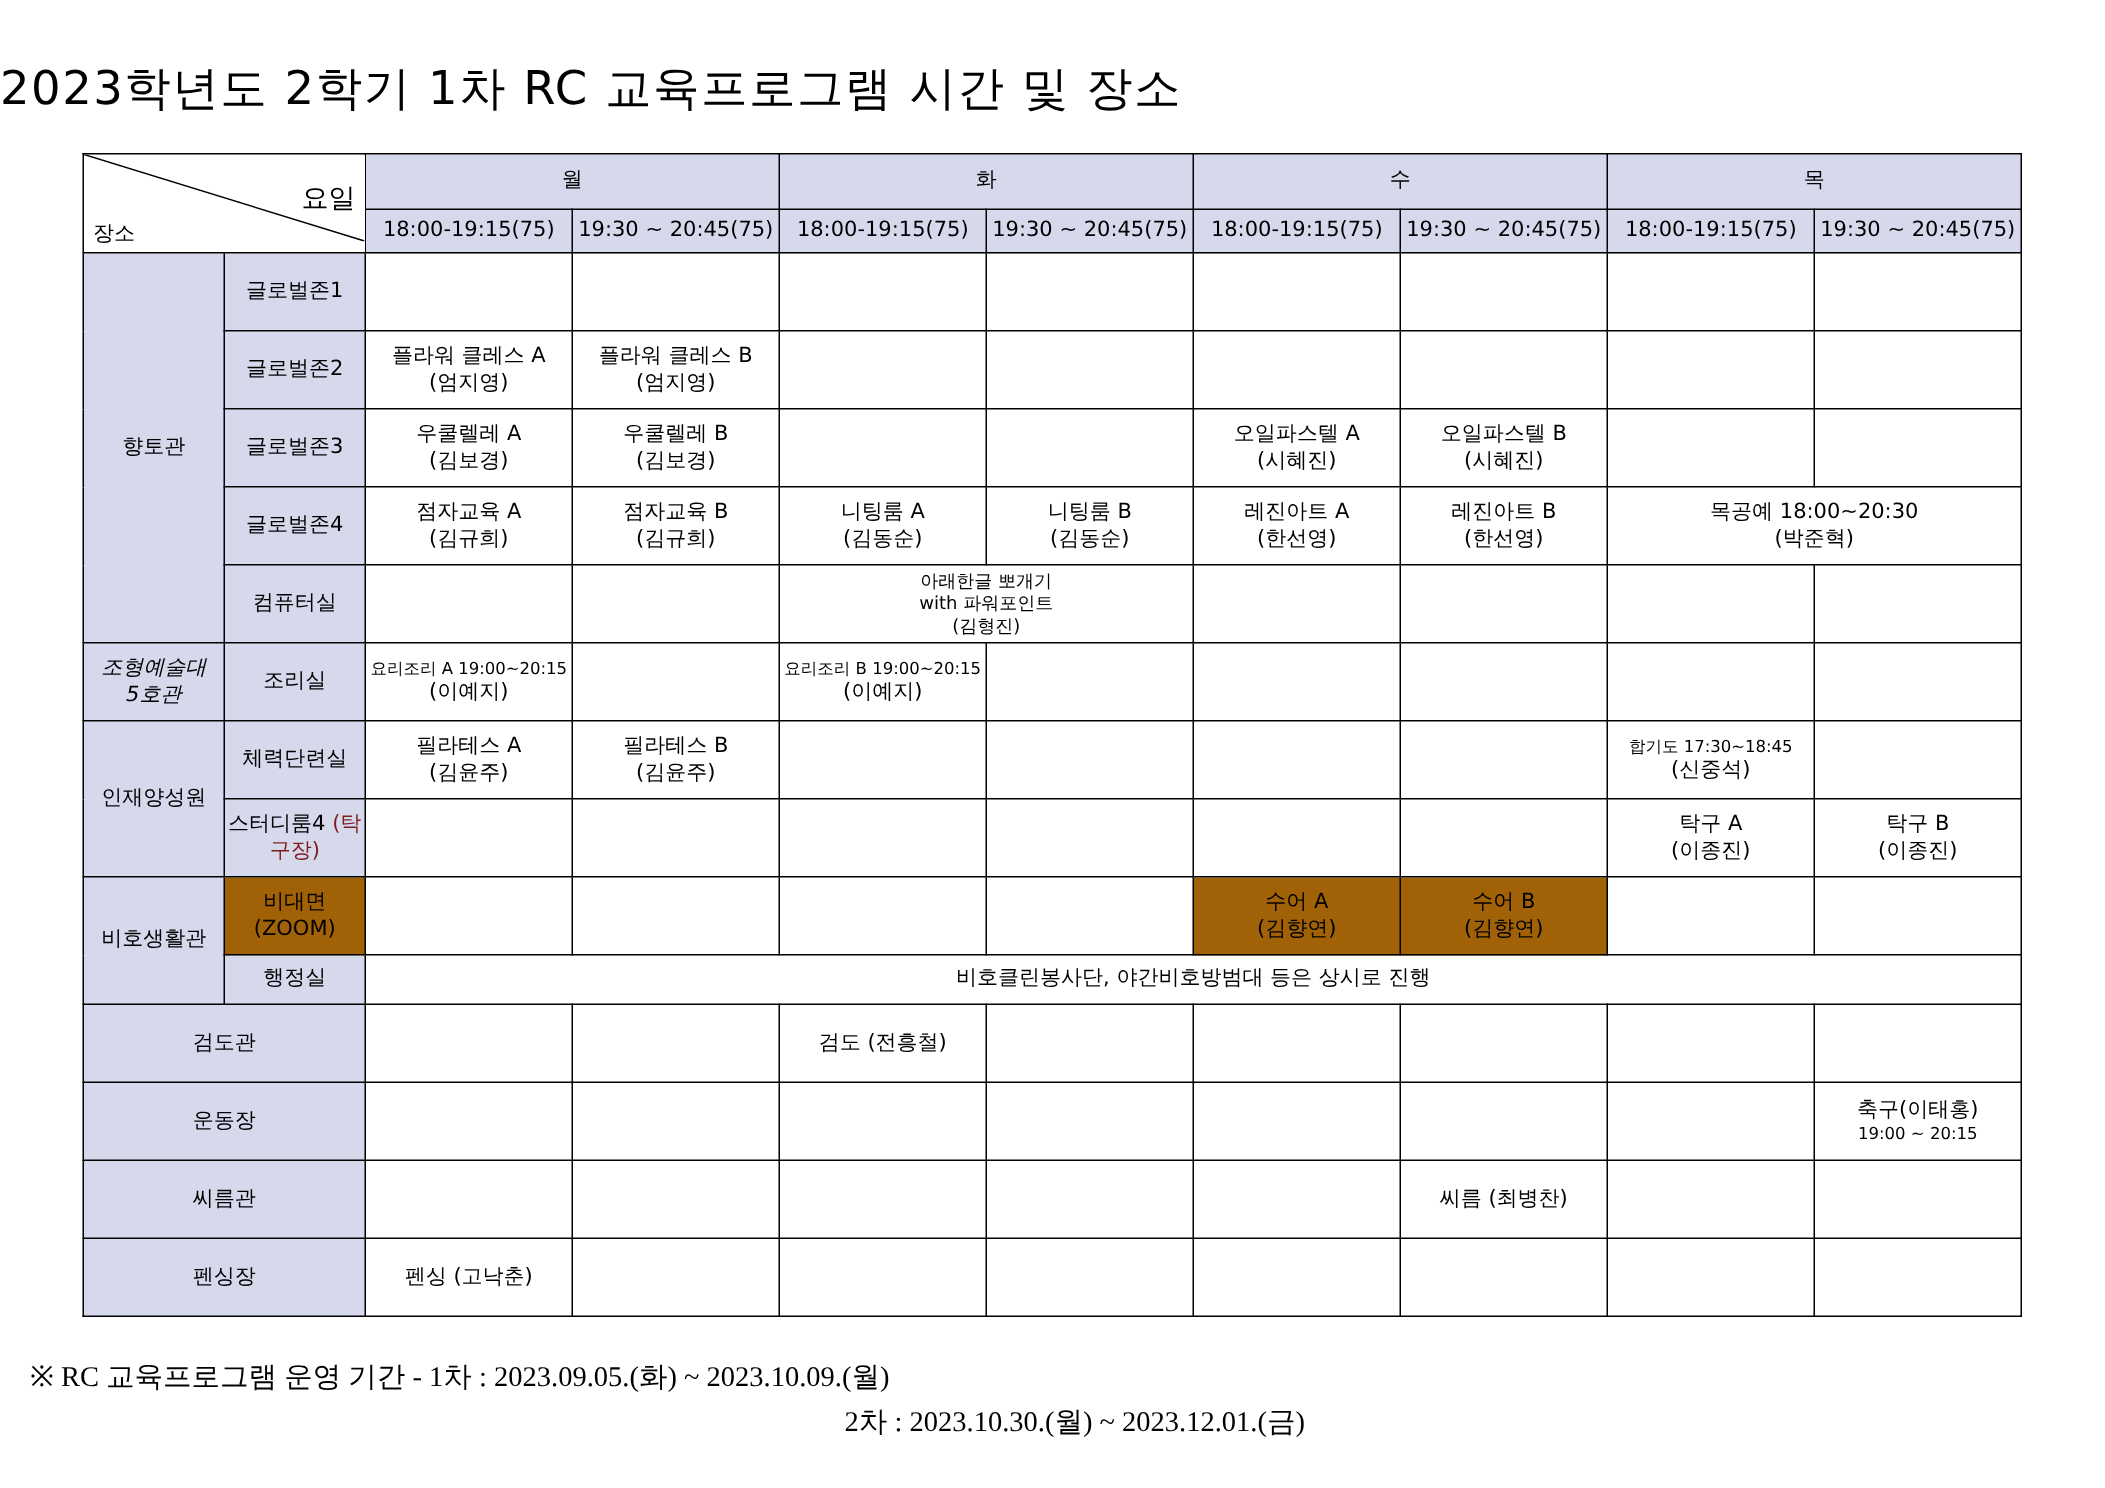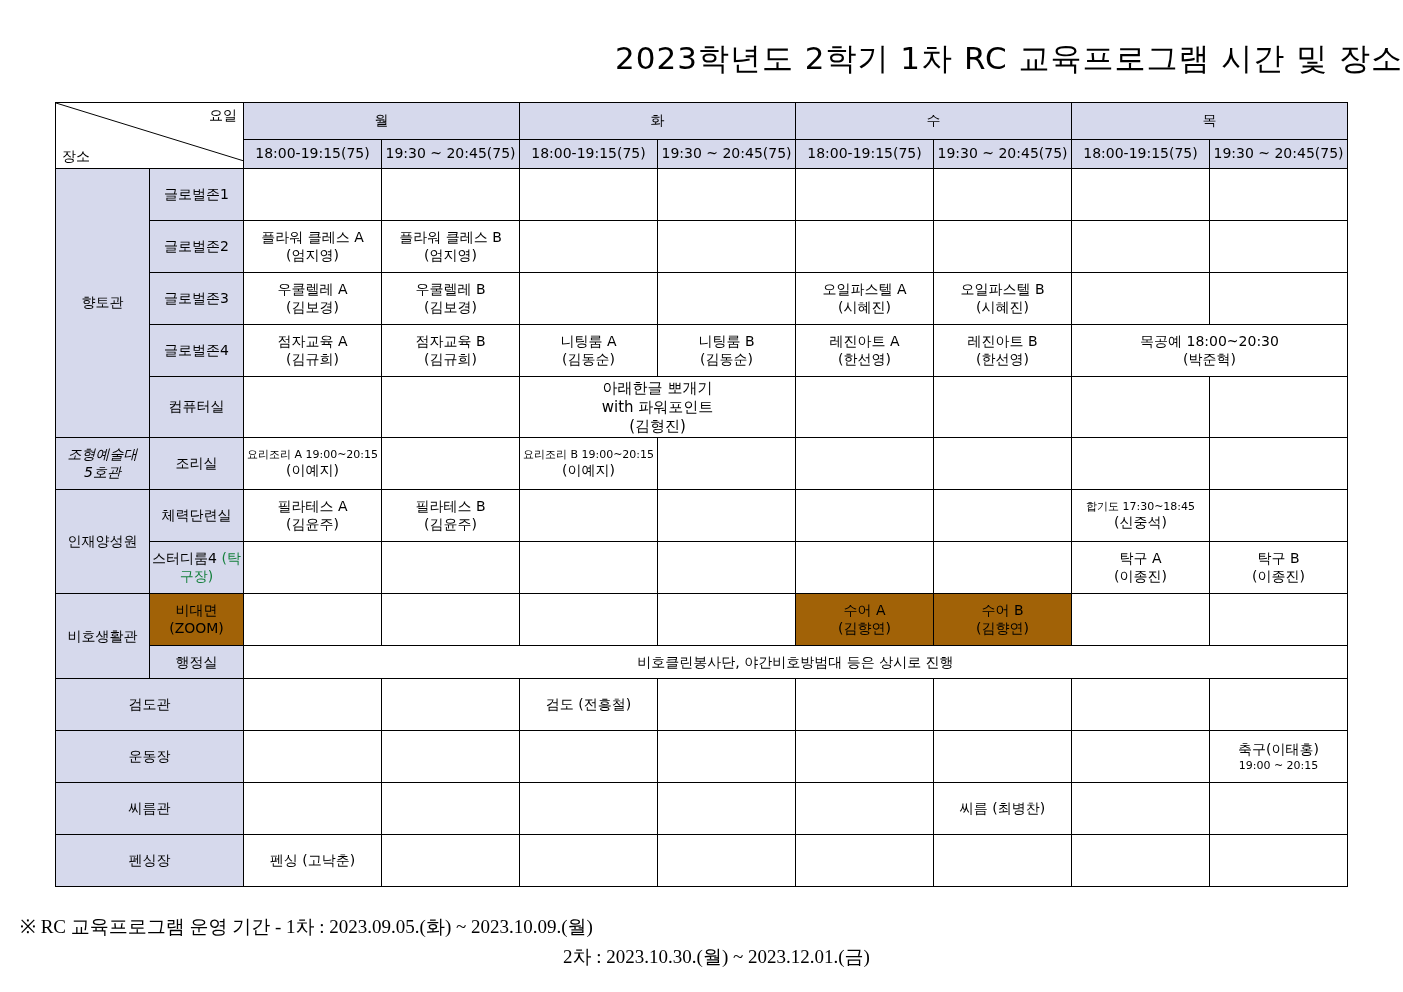--- a/index.html
+++ b/index.html
@@ -14,21 +14,21 @@
     color: #000000;
     position: relative;
     overflow: hidden;
   }
   .page {
     width: 1403px;
     height: 992px;
     position: relative;
   }
   .title {
-    text-align: right;
+    text-align: left;
     font-size: 31px;
     font-family: "DejaVu Sans", sans-serif;
     letter-spacing: 1px;
     margin-top: 38px;
     margin-bottom: 22px;
     font-weight: normal;
   }
   table.sched {
     border-collapse: collapse;
     margin: 0 auto;
@@ -63,22 +63,22 @@
     padding: 0;
     height: 58px;
   }
   .corner .diag {
     position: absolute;
     inset: 0;
   }
   .corner .lbl-day {
     position: absolute;
     right: 6px;
-    top: 4px;
-    font-size: 14px;
+    top: 19px;
+    font-size: 18px;
     font-family: "DejaVu Sans", sans-serif;
   }
   .corner .lbl-place {
     position: absolute;
     left: 6px;
     bottom: 3px;
     font-size: 14px;
     font-family: "DejaVu Sans", sans-serif;
   }
   .rowlbl {
@@ -88,27 +88,27 @@
   }
   .cell {
     height: 47px;
   }
   .cell .l1 { display: block; }
   .cell .l2 { display: block; }
   .small {
     font-size: 11px;
   }
   .smaller {
-    font-size: 15px;
+    font-size: 12px;
   }
   .yellow {
     background: #a16207;
   }
   .purple-text {
-    color: #15803d;
+    color: #7f1d1d;
   }
   .notes {
     margin-top: 26px;
     font-size: 19px;
     font-family: "Liberation Serif", serif;
   }
   .notes .l1 {
     margin-left: 20px;
   }
   .notes .l2 {

